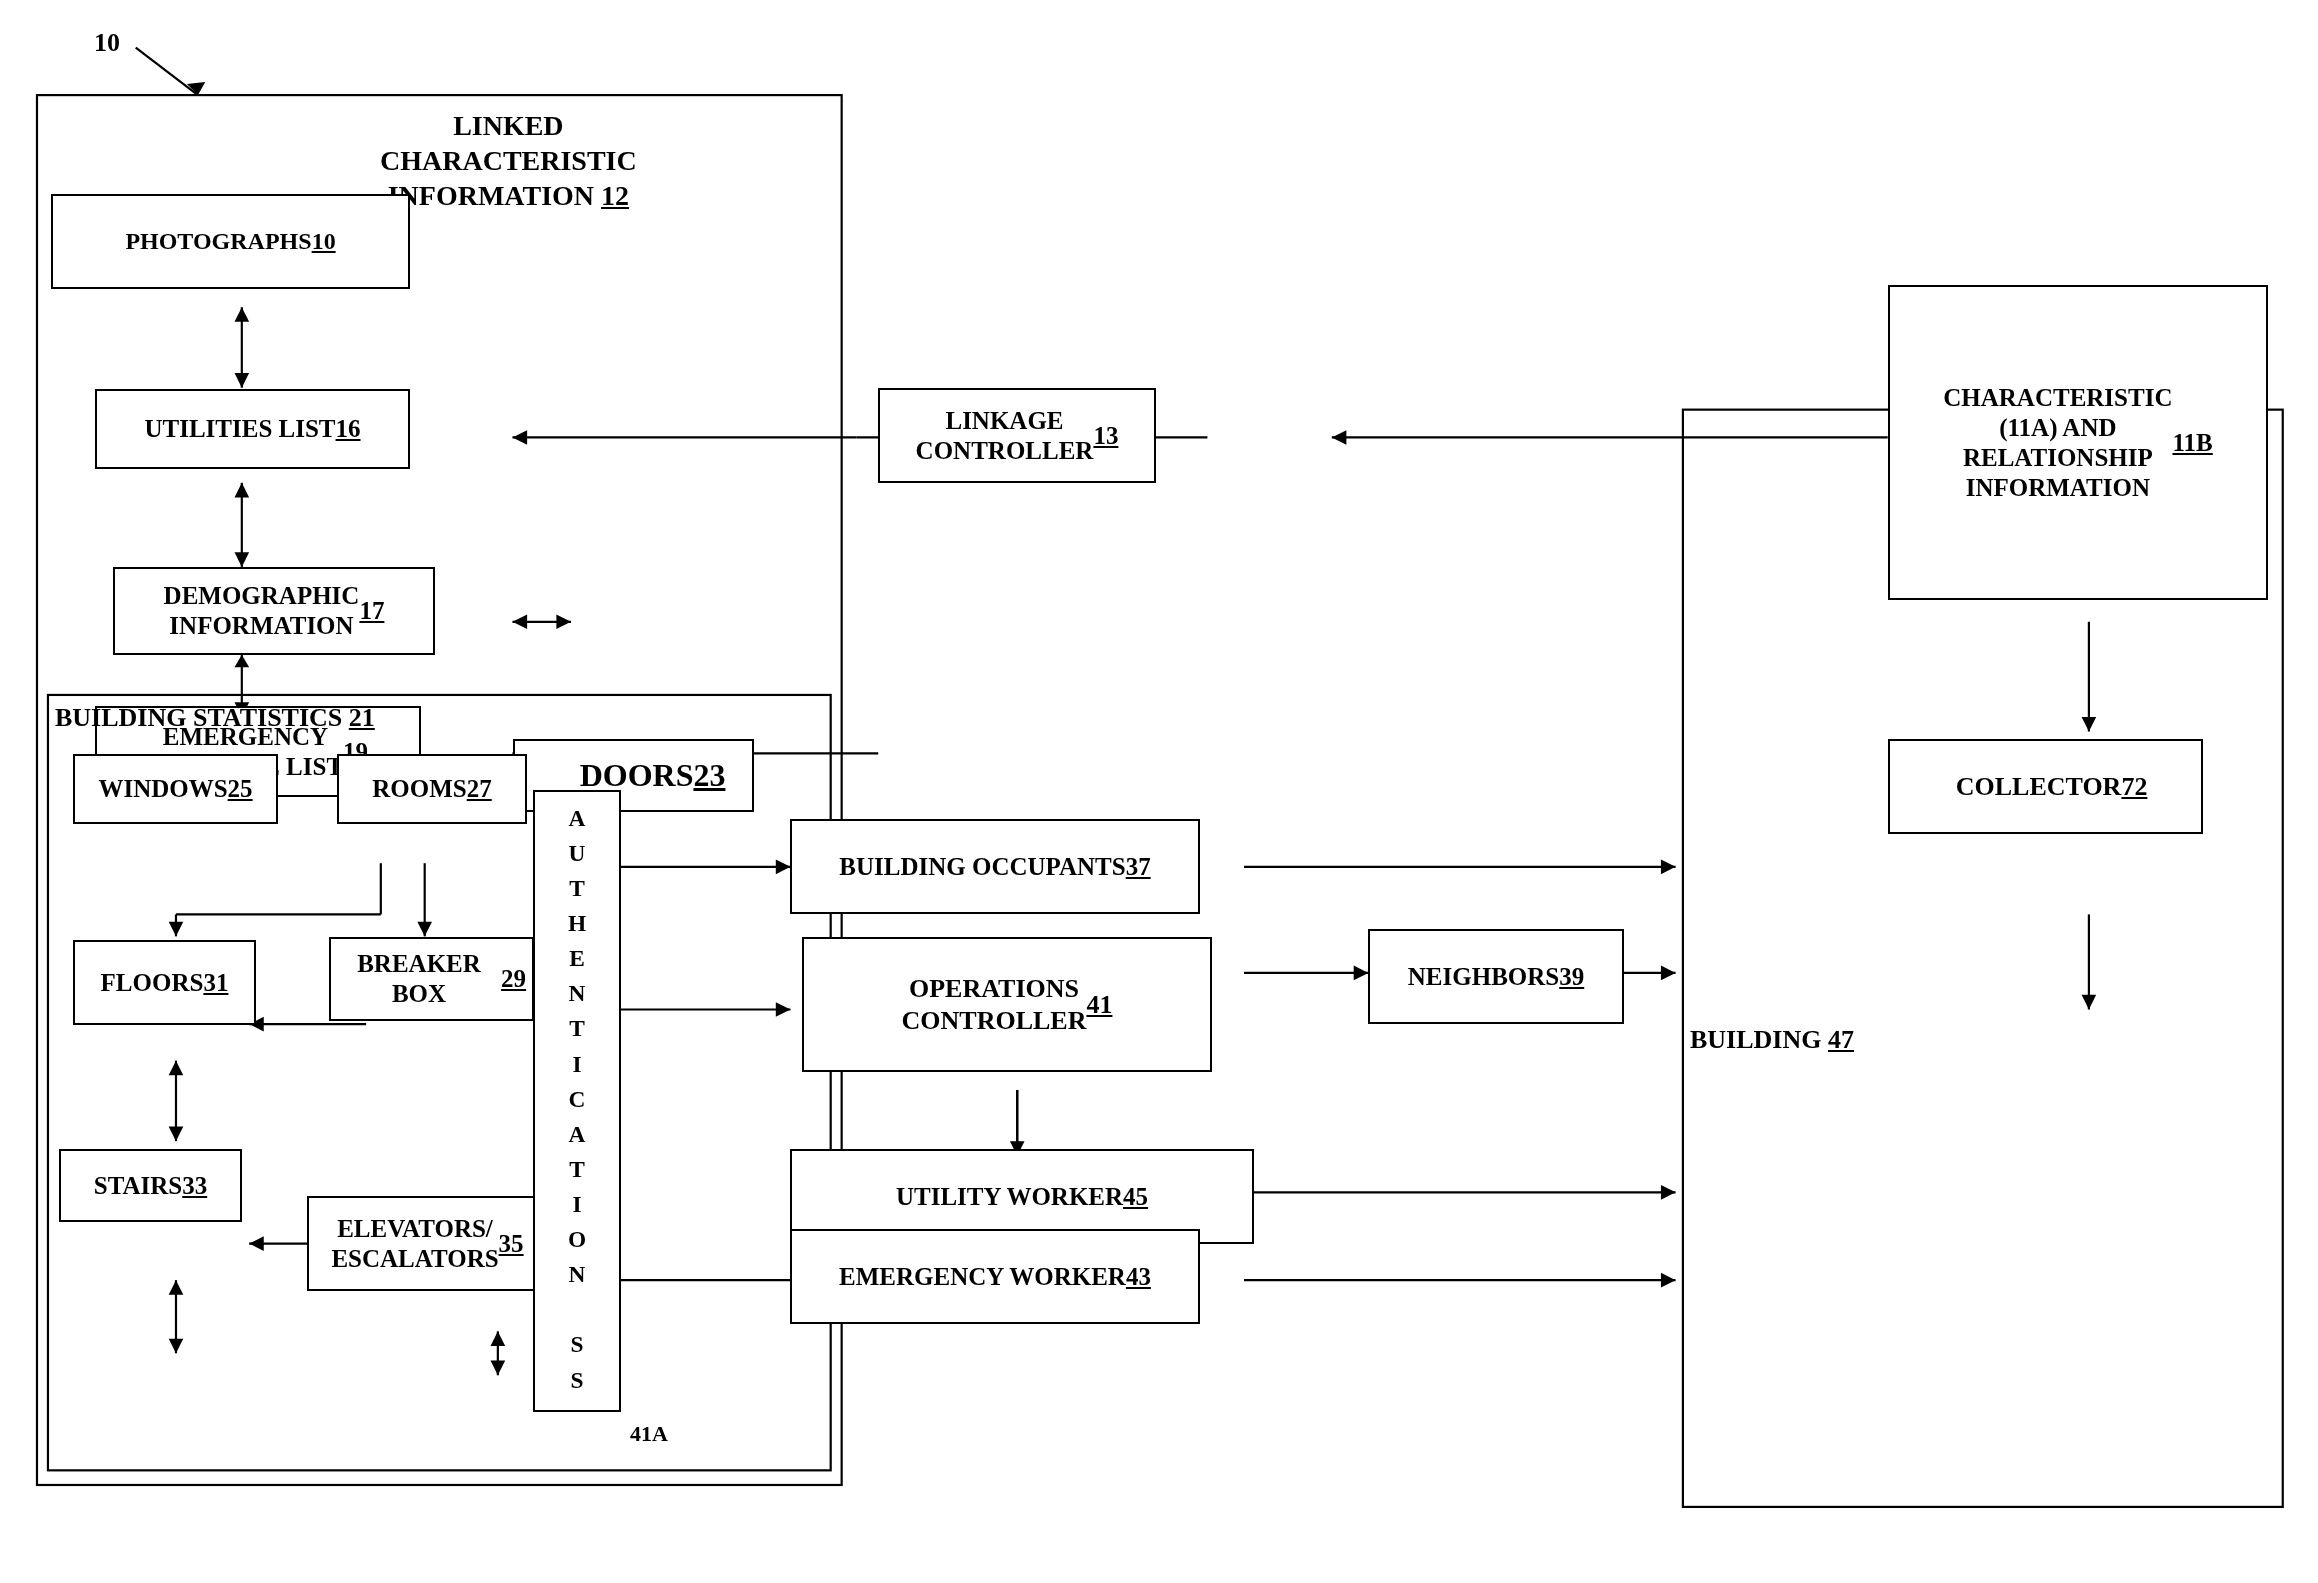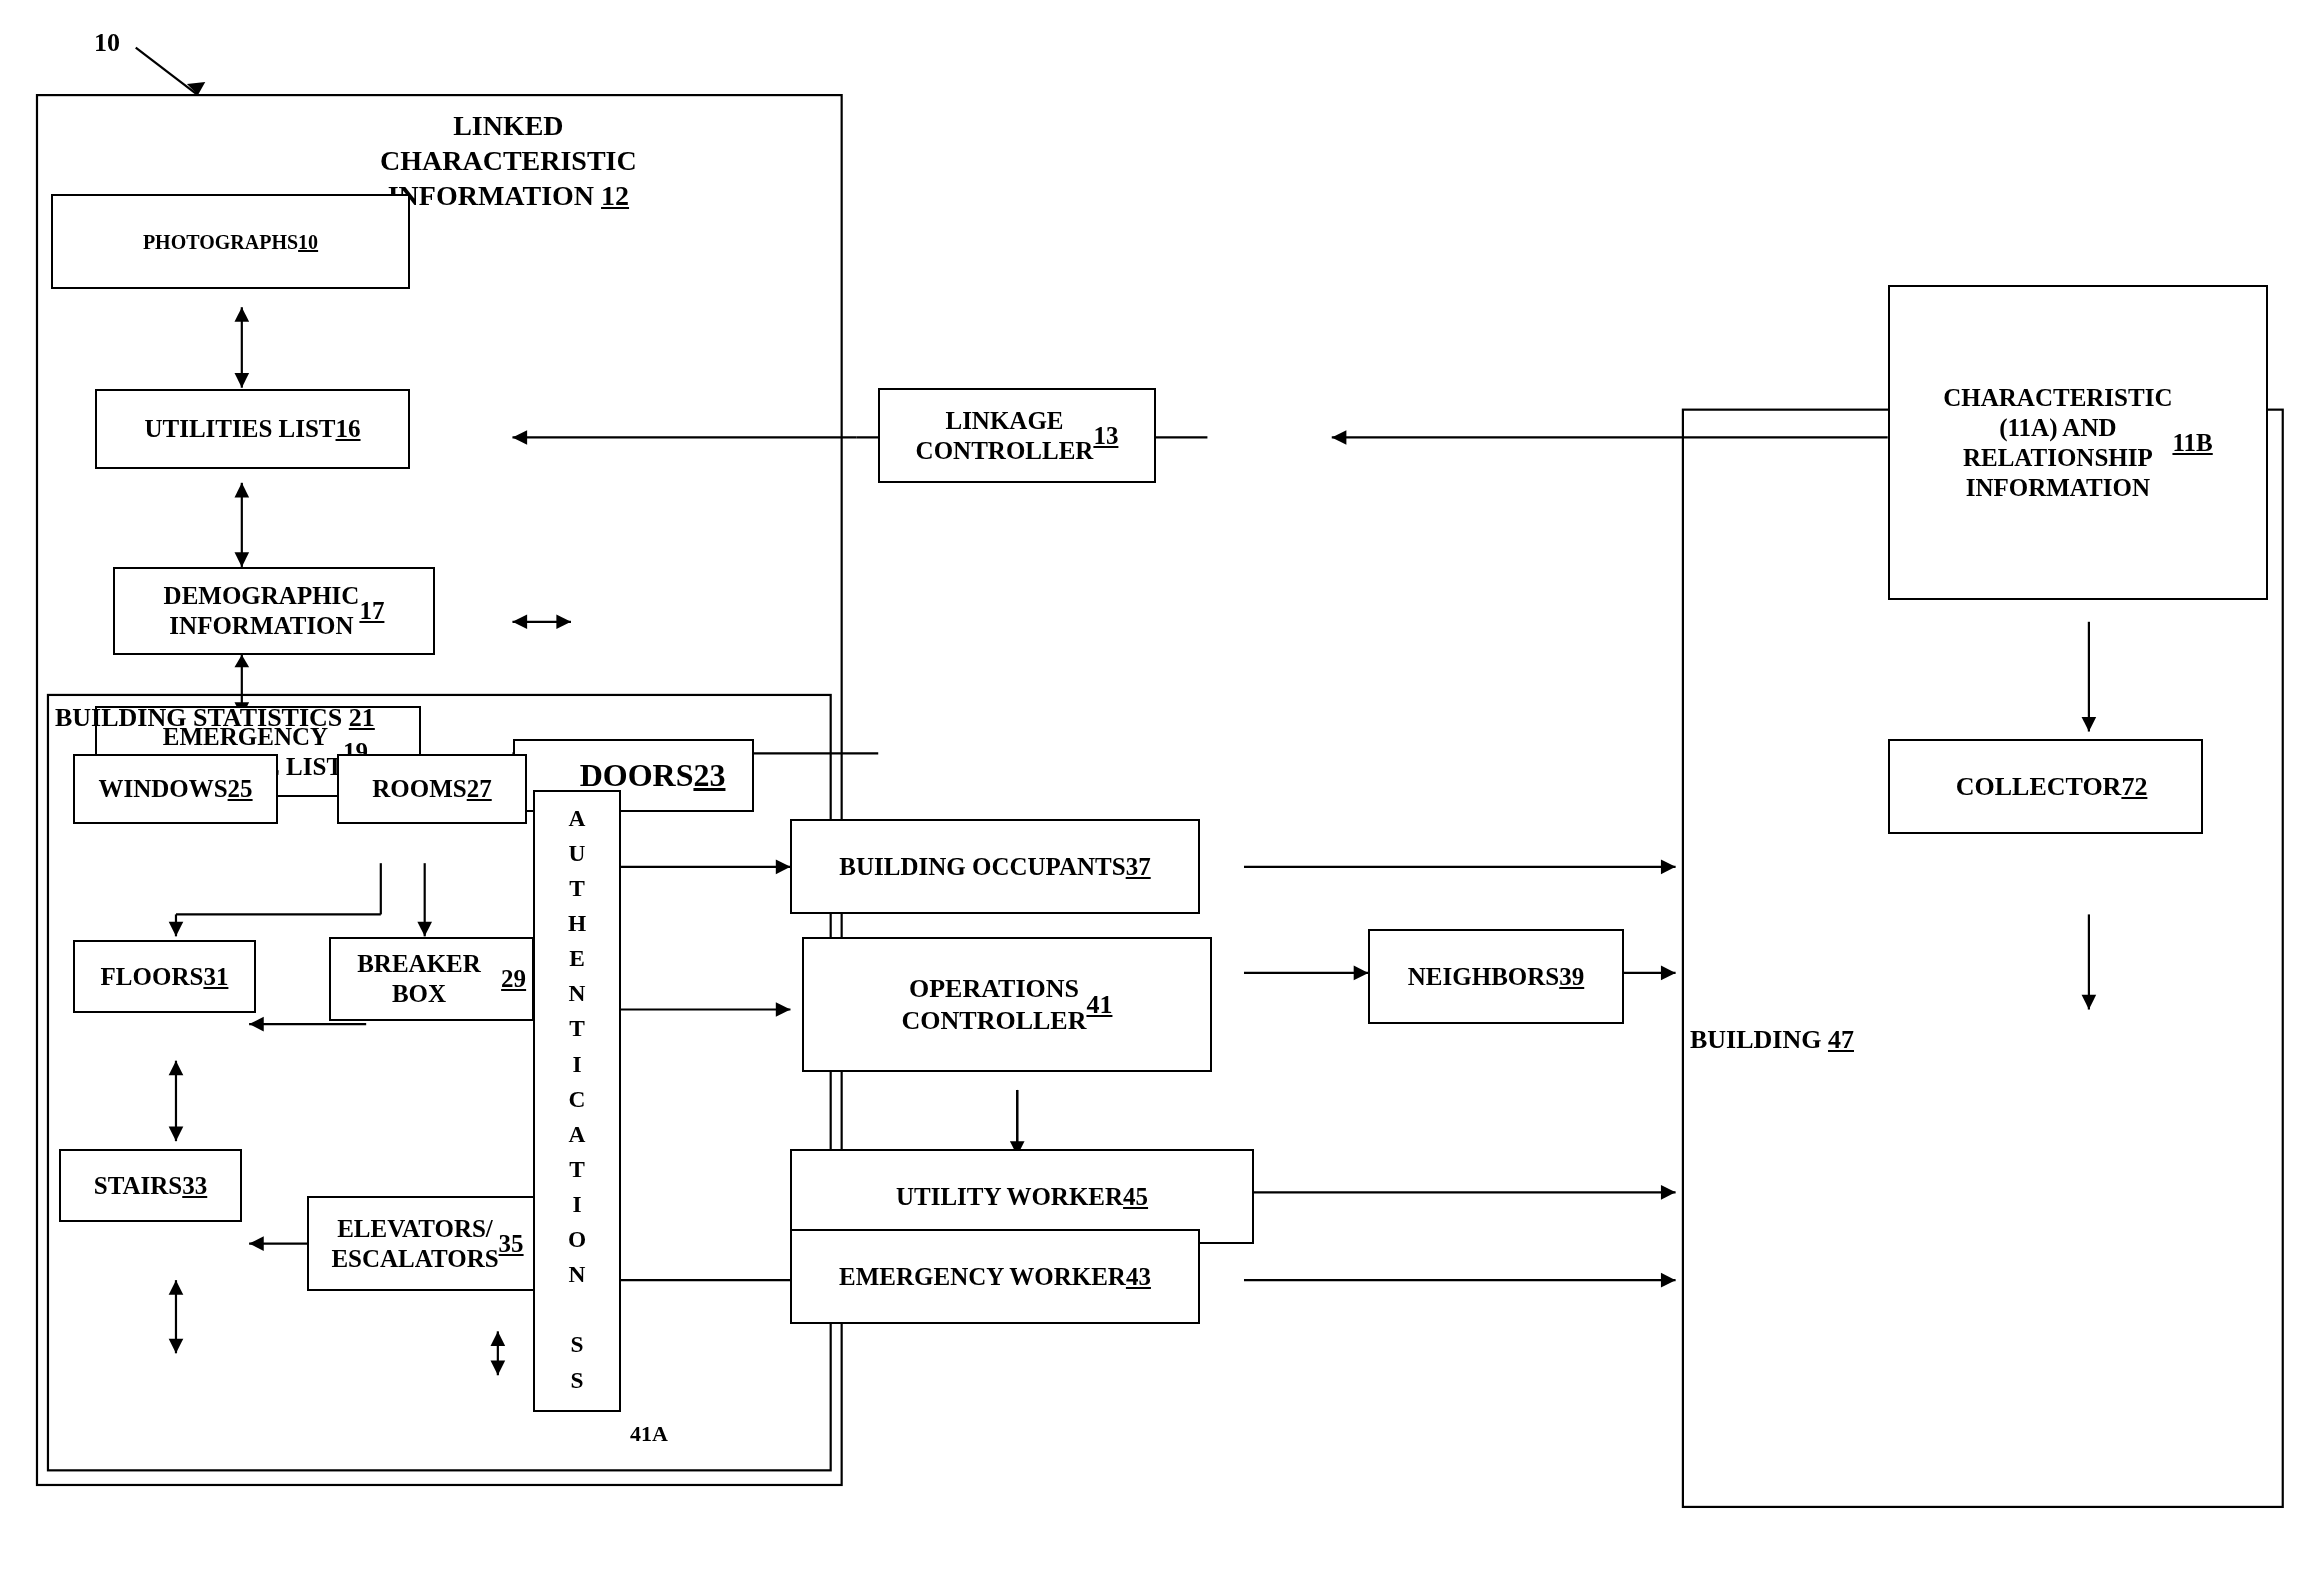--- a/index.html
+++ b/index.html
@@ -178,21 +178,21 @@
 
     <line x1="700" y1="1030" x2="1200" y2="1030" stroke="#000" stroke-width="3"></line>
     <polygon points="700,1030 720,1020 720,1040" fill="#000"></polygon>
 
   </svg>
 
   <div class="label-outside" style="top:108px; left:380px; font-size:28px;">
     LINKED<br>CHARACTERISTIC<br>INFORMATION <u>12</u>
   </div>
 
-  <div class="box" style="top:194px; left:51px; width:359px; height:95px; font-size:20px;">
+  <div class="box" style="top:194px; left:51px; width:359px; height:95px; font-size:24px;">
     PHOTOGRAPHS <u>10</u>
   </div>
 
   <div class="box" style="top:389px; left:95px; width:315px; height:80px; font-size:25px;">
     UTILITIES LIST <u>16</u>
   </div>
 
   <div class="box" style="top:567px; left:113px; width:322px; height:88px; font-size:25px;">
     DEMOGRAPHIC<br>INFORMATION <u>17</u>
   </div>
@@ -210,21 +210,21 @@
   </div>
 
   <div class="box" style="top:754px; left:73px; width:205px; height:70px; font-size:25px;">
     WINDOWS <u>25</u>
   </div>
 
   <div class="box" style="top:754px; left:337px; width:190px; height:70px; font-size:25px;">
     ROOMS <u>27</u>
   </div>
 
-  <div class="box" style="top:940px; left:73px; width:183px; height:73px; font-size:25px;">
+  <div class="box" style="top:940px; left:73px; width:183px; height:85px; font-size:25px;">
     FLOORS <u>31</u>
   </div>
 
   <div class="box" style="top:937px; left:329px; width:205px; height:84px; font-size:25px;">
     BREAKER BOX<br><u>29</u>
   </div>
 
   <div class="box" style="top:1149px; left:59px; width:183px; height:73px; font-size:25px;">
     STAIRS <u>33</u>
   </div>

